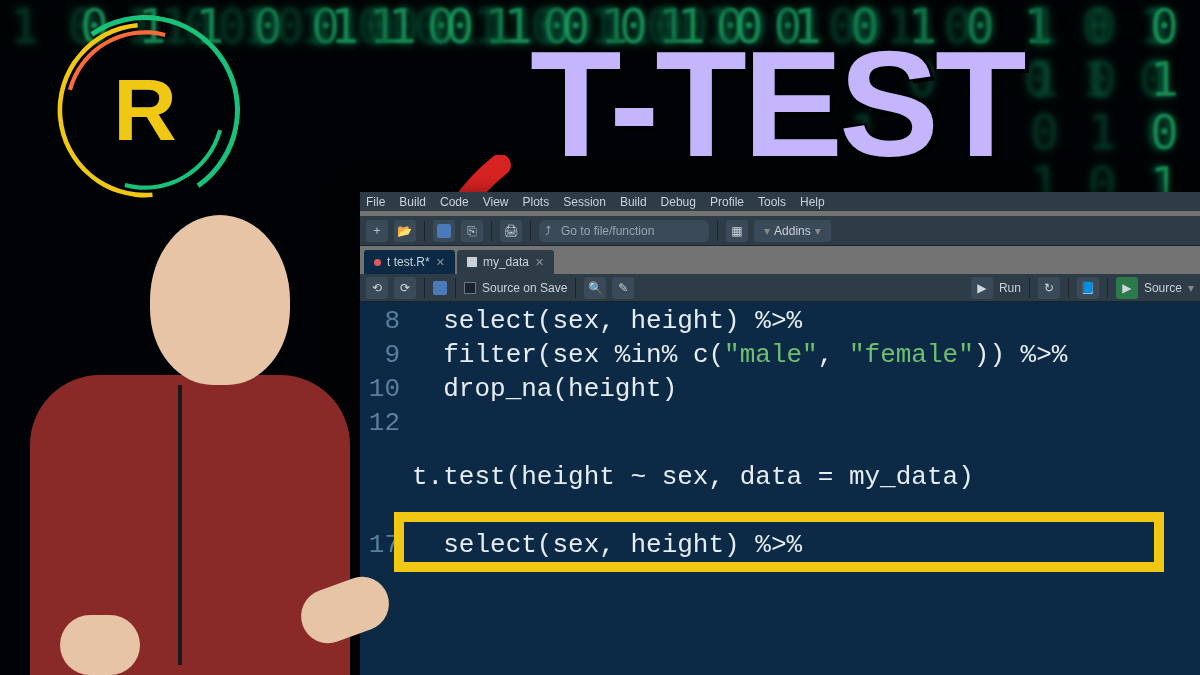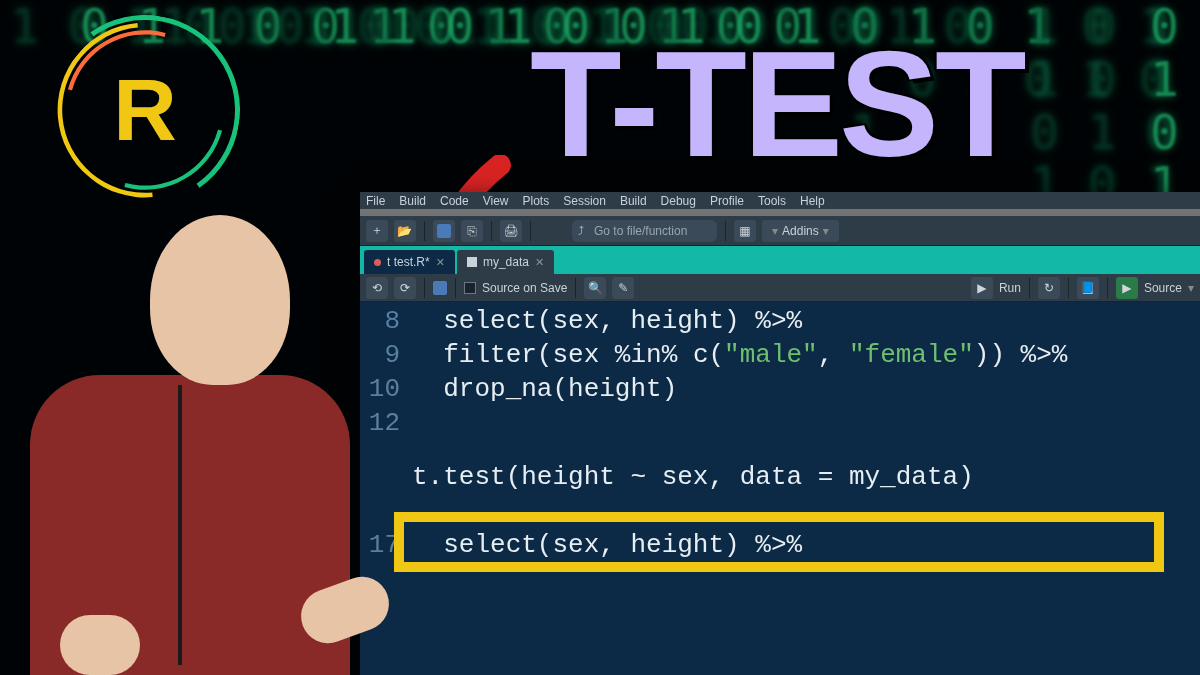--- a/index.html
+++ b/index.html
@@ -93,21 +93,21 @@
   .menubar {
     height: 24px;
     background: #2e3c48;
     display: flex;
     align-items: center;
     padding: 0 6px;
     gap: 14px;
     font-size: 12px;
     color: #c9d1d9;
     font-family: Arial, sans-serif;
-    border-bottom: 7px solid #737373;
+    border-bottom: 5px solid #737373;
   }
   .menubar span { cursor: default; }
 
   .toolbar {
     height: 30px;
     background: #2e3c48;
     display: flex;
     align-items: center;
     padding: 0 6px;
     gap: 6px;
@@ -129,22 +129,21 @@
   .goto {
     height: 22px;
     background: #3a4a58;
     border-radius: 6px;
     padding: 0 8px 0 22px;
     color: #9aa5ae;
     font-size: 12px;
     display: flex;
     align-items: center;
     position: relative;
-    width: 145px;
-    margin-left: 33px;
+    width: 170px;
   }
   .goto::before {
     content: "⤴";
     position: absolute;
     left: 6px;
     color: #b0b8bf;
   }
   .addins {
     height: 22px;
     background: #3a4a58;
@@ -152,21 +151,21 @@
     padding: 0 10px;
     color: #c9d1d9;
     font-size: 12px;
     display: flex;
     align-items: center;
     gap: 4px;
   }
 
   .tabbar {
     height: 28px;
-    background: #14b8a6;
+    background: #737373;
     display: flex;
     align-items: flex-end;
     padding: 0 4px;
     gap: 2px;
     font-family: Arial, sans-serif;
   }
   .tab {
     height: 24px;
     background: #2e3c48;
     padding: 0 10px;

